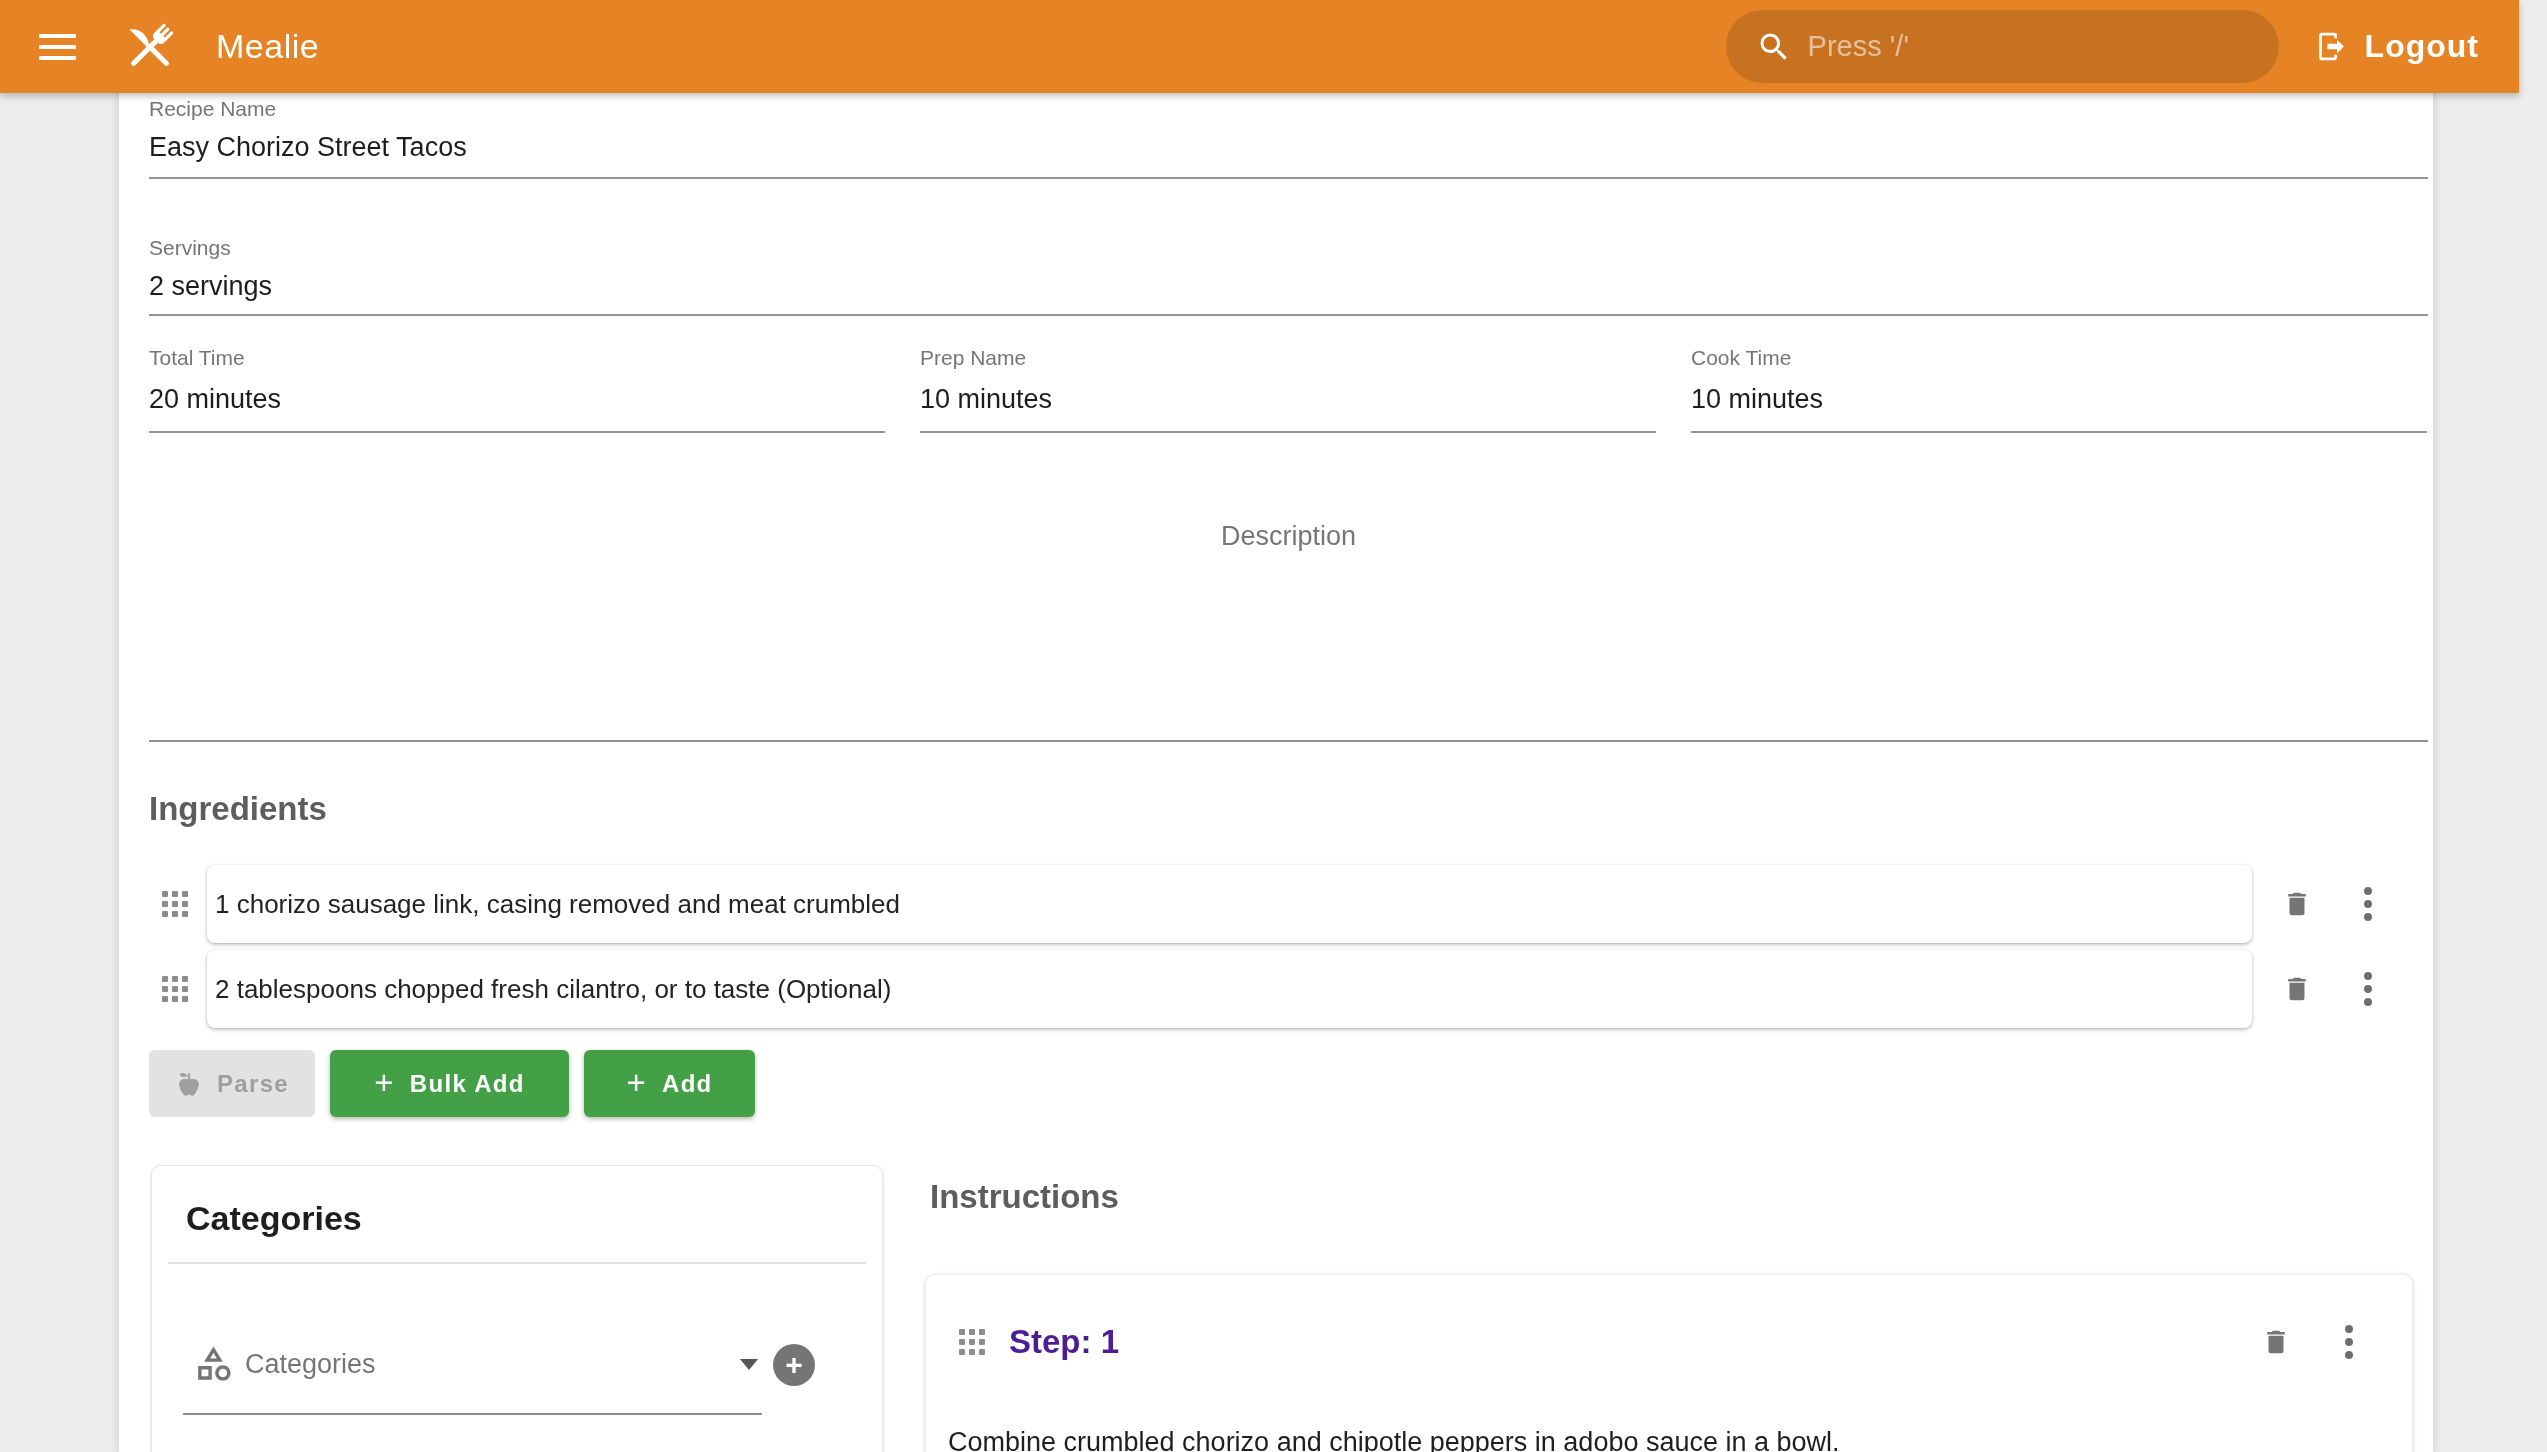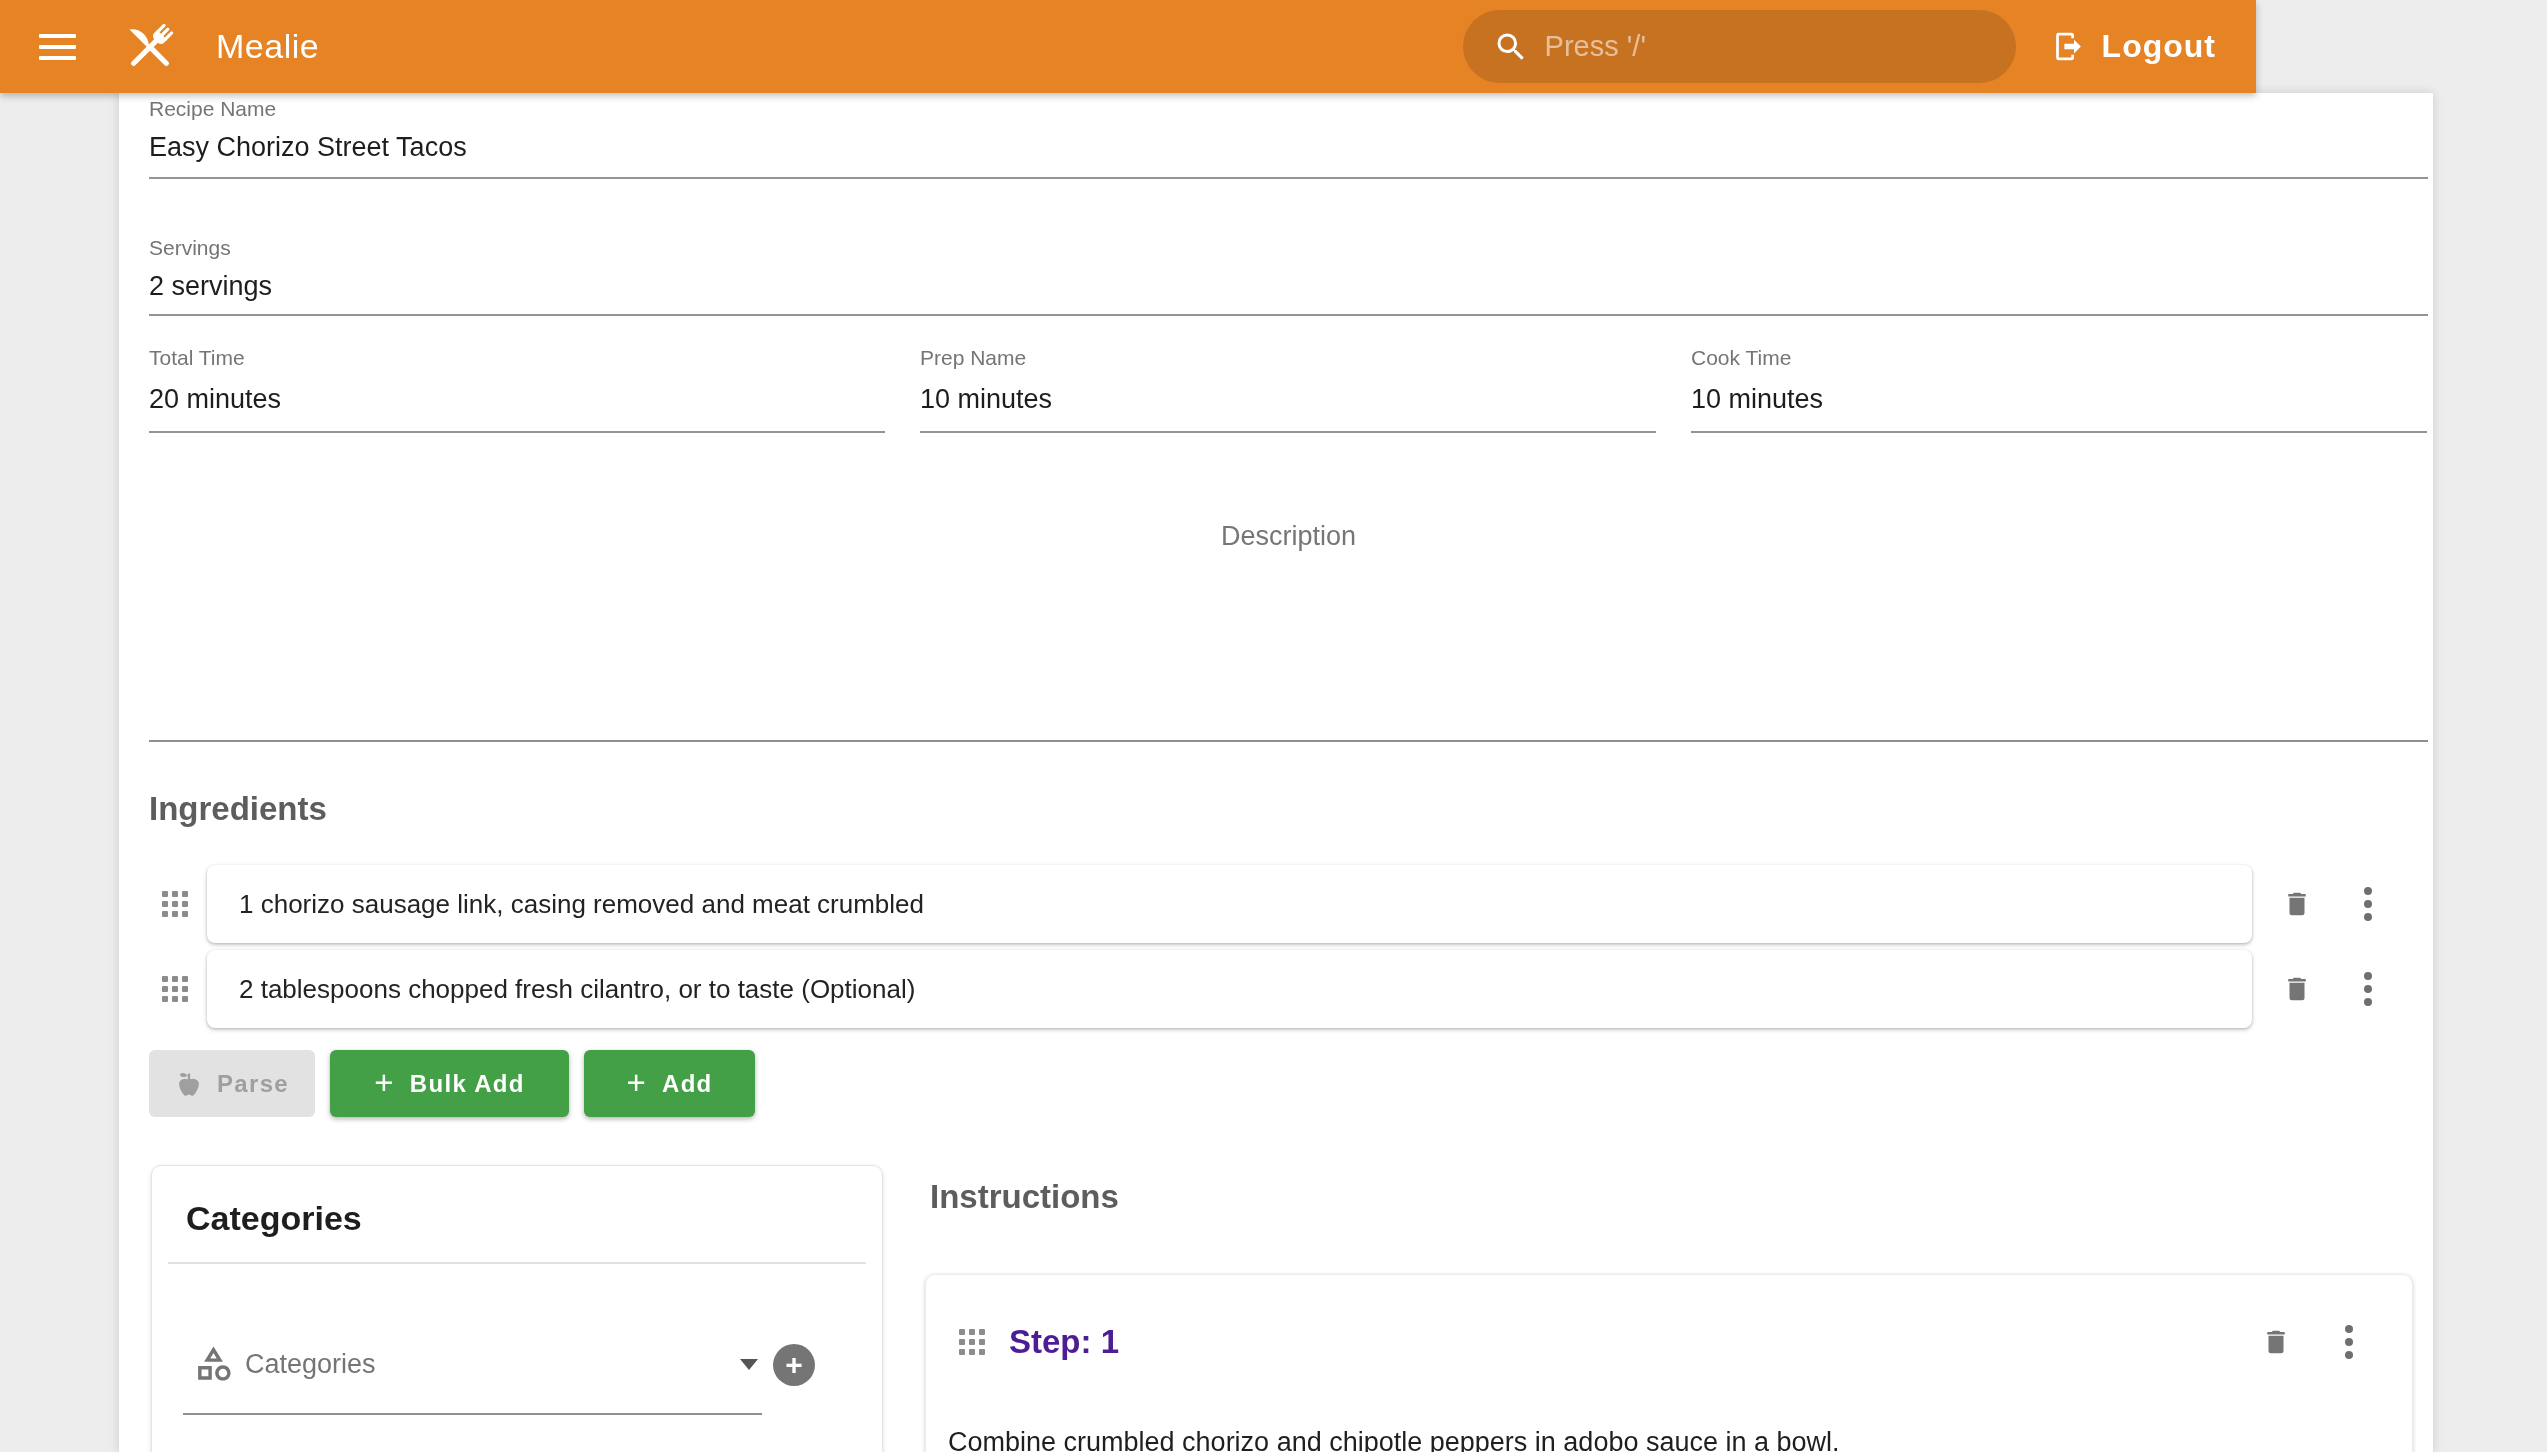--- a/index.html
+++ b/index.html
@@ -5,21 +5,21 @@
   * { margin:0; padding:0; box-sizing:border-box; }
   html,body { width:2547px; height:1453px; }
   body {
     position:relative; overflow:hidden;
     background:#ededed;
     font-family:"Liberation Sans", sans-serif;
     color:#212121;
   }
   
   .app-bar {
-    position:absolute; top:0; left:0; width:2256px; height:93px;
+    position:absolute; top:0; left:0; width:2519px; height:93px;
     background:var(--primary,#E58325);
     display:flex; align-items:center;
     padding:0 40px 0 39px;
     box-shadow:0 3px 7px rgba(0,0,0,.25);
     z-index:20;
   }
   .hamburger { width:37px; height:26px; display:flex; flex-direction:column; justify-content:space-between; cursor:pointer; }
   .hamburger i { display:block; height:4px; background:#fff; border-radius:1px; }
   .logo { margin-left:44px; width:60px; height:62px; }
   .app-title { margin-left:36px; color:#fff; font-size:34px; letter-spacing:0.5px; }
@@ -79,21 +79,21 @@
   .drag-handle {
     width:26px; height:26px; margin-left:13px;
     display:grid; grid-template-columns:repeat(3,6px); grid-template-rows:repeat(3,6px);
     gap:4px; cursor:grab; flex:0 0 auto;
   }
   .drag-handle i { background:#8c8c8c; border-radius:1px; }
   .ing-card {
     margin-left:19px; width:2045px; height:78px;
     background:#fff; border-radius:8px;
     box-shadow:0 1px 3px rgba(0,0,0,.2), 0 2px 5px rgba(0,0,0,.14);
-    display:flex; align-items:center; padding-left:32px;
+    display:flex; align-items:center; padding-left:8px;
     font-size:26px; color:#232323;
   }
   .icon-btn { border:none; background:transparent; cursor:pointer; display:flex; align-items:center; justify-content:center; }
   .ing-trash { margin-left:23px; width:44px; height:44px; }
   .ing-kebab { margin-left:29px; width:40px; height:44px; }
   .kebab { display:flex; flex-direction:column; gap:5px; }
   .kebab i { width:8px; height:8px; border-radius:50%; background:#6f6f6f; }
 
   
   .btn-row { top:957px; left:30px; width:2279px; height:67px; display:flex; justify-content:flex-start; gap:15px; }

